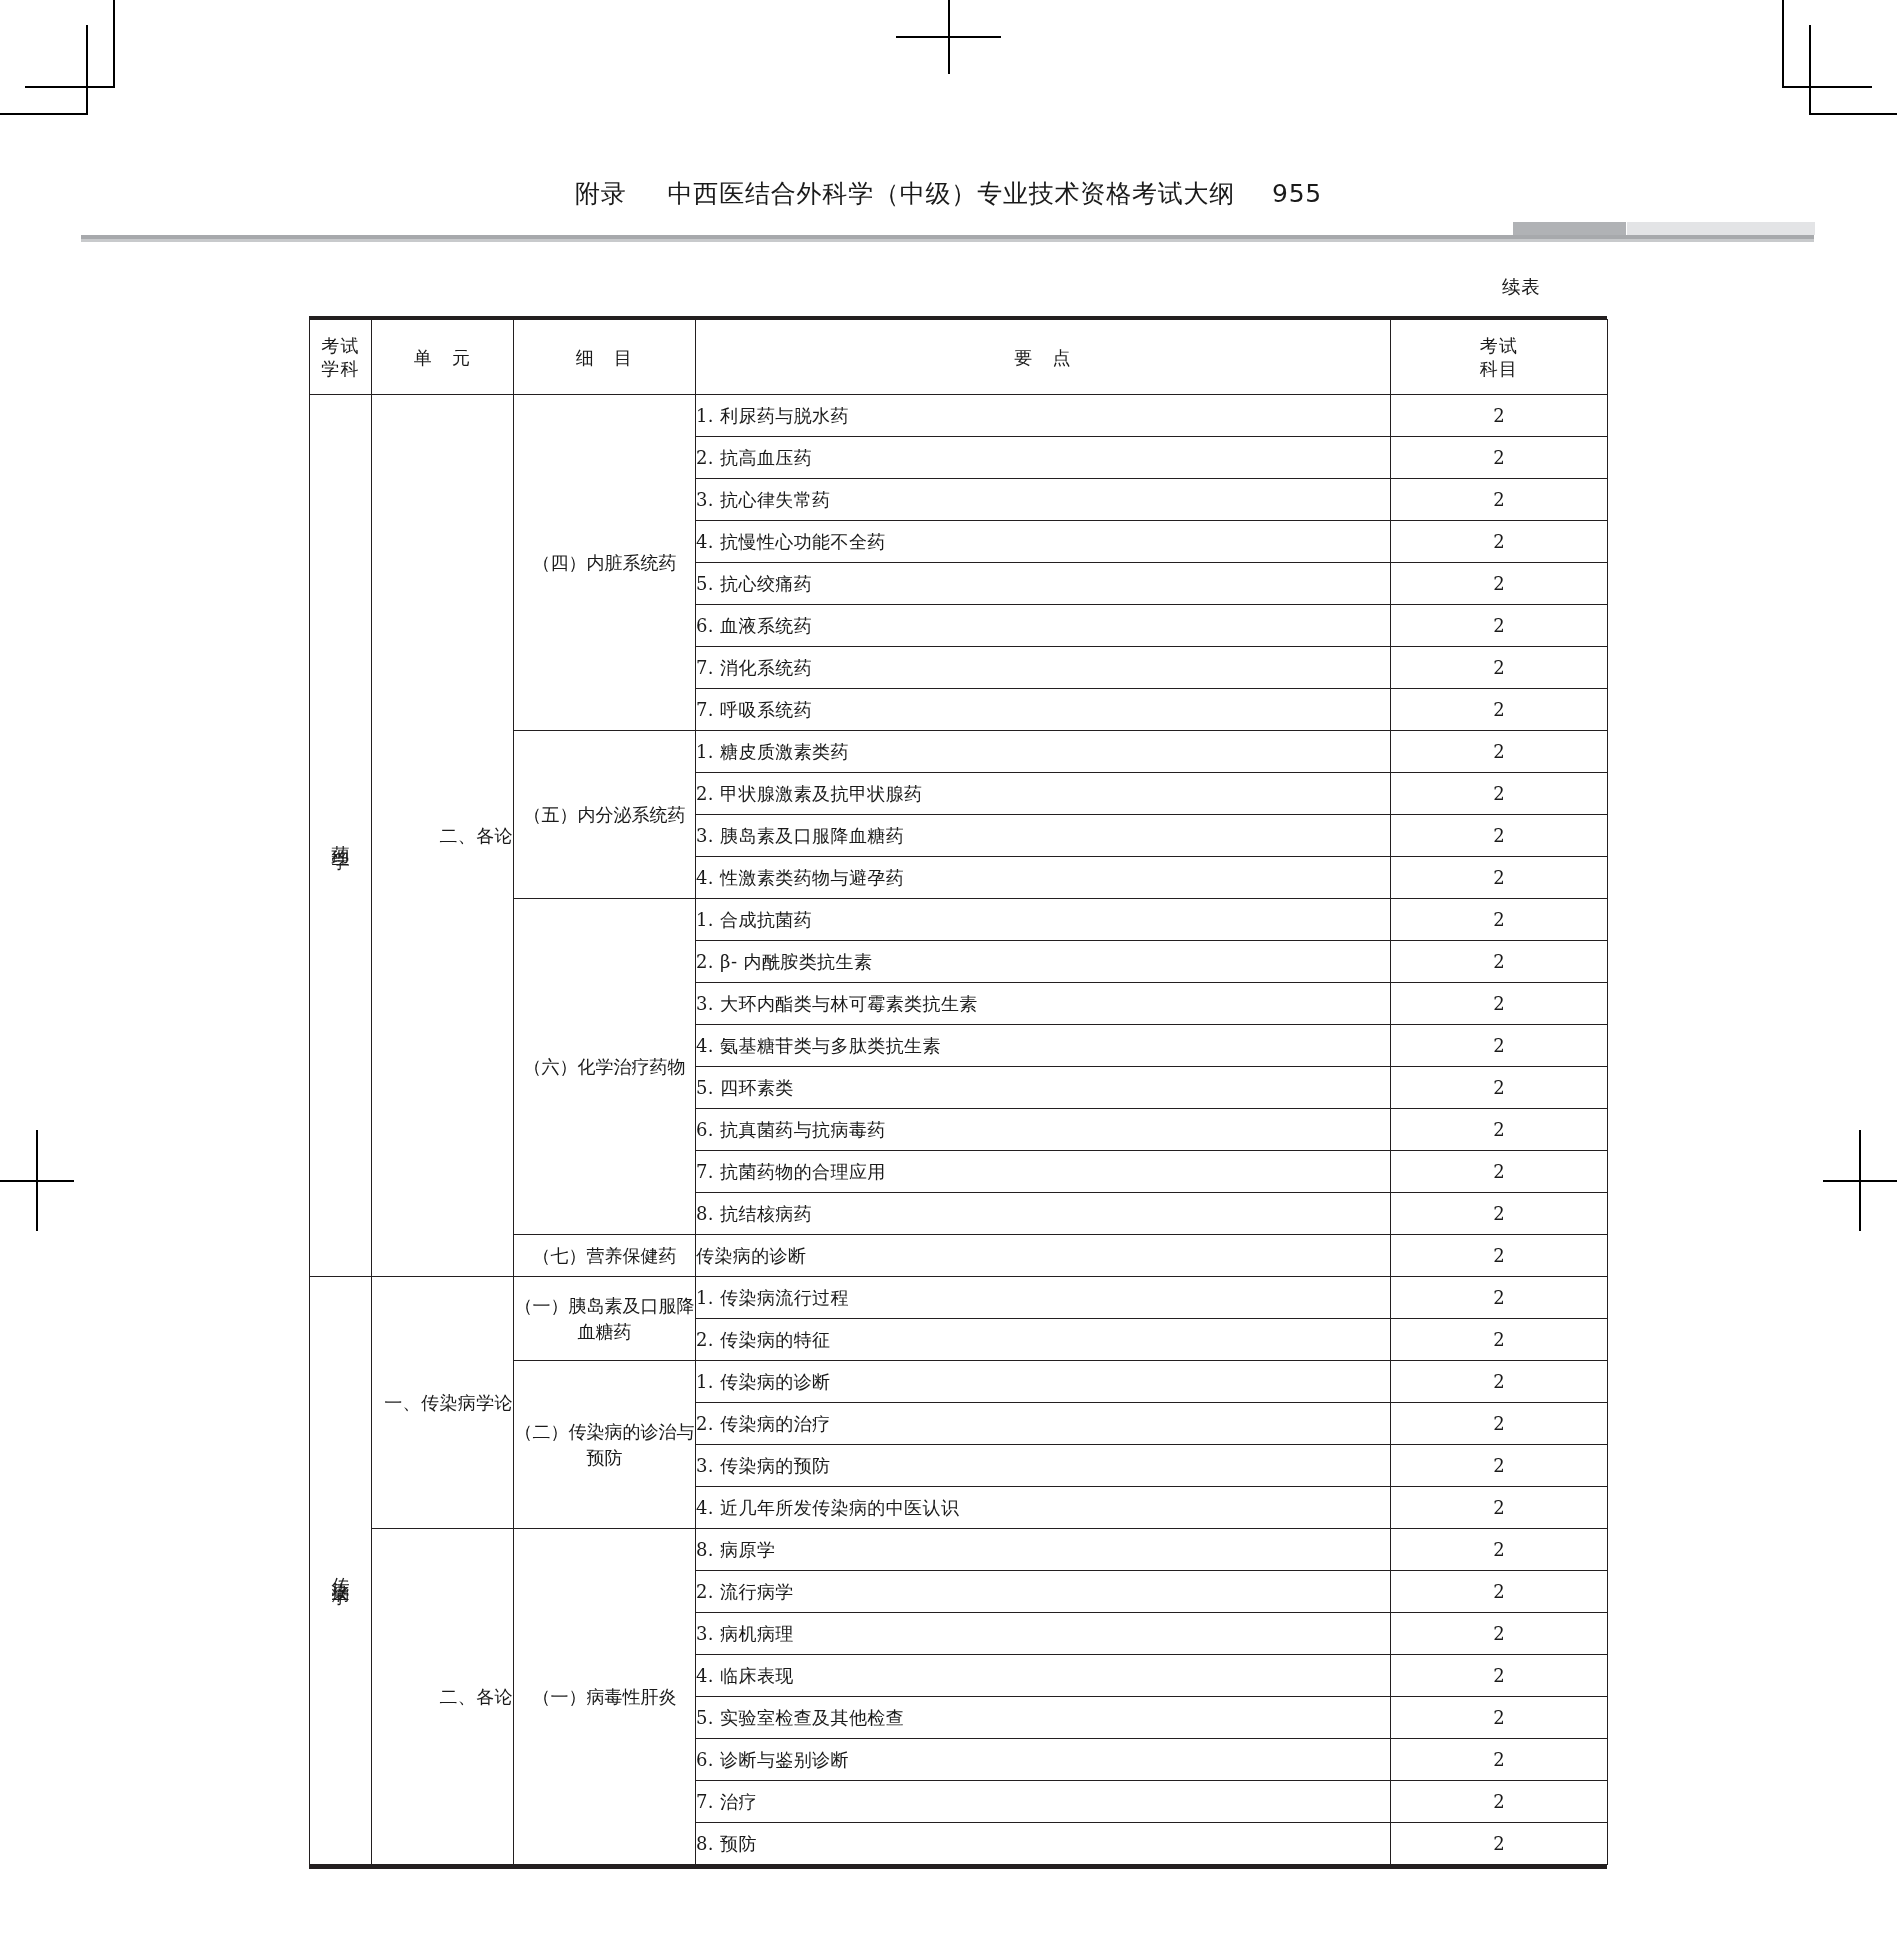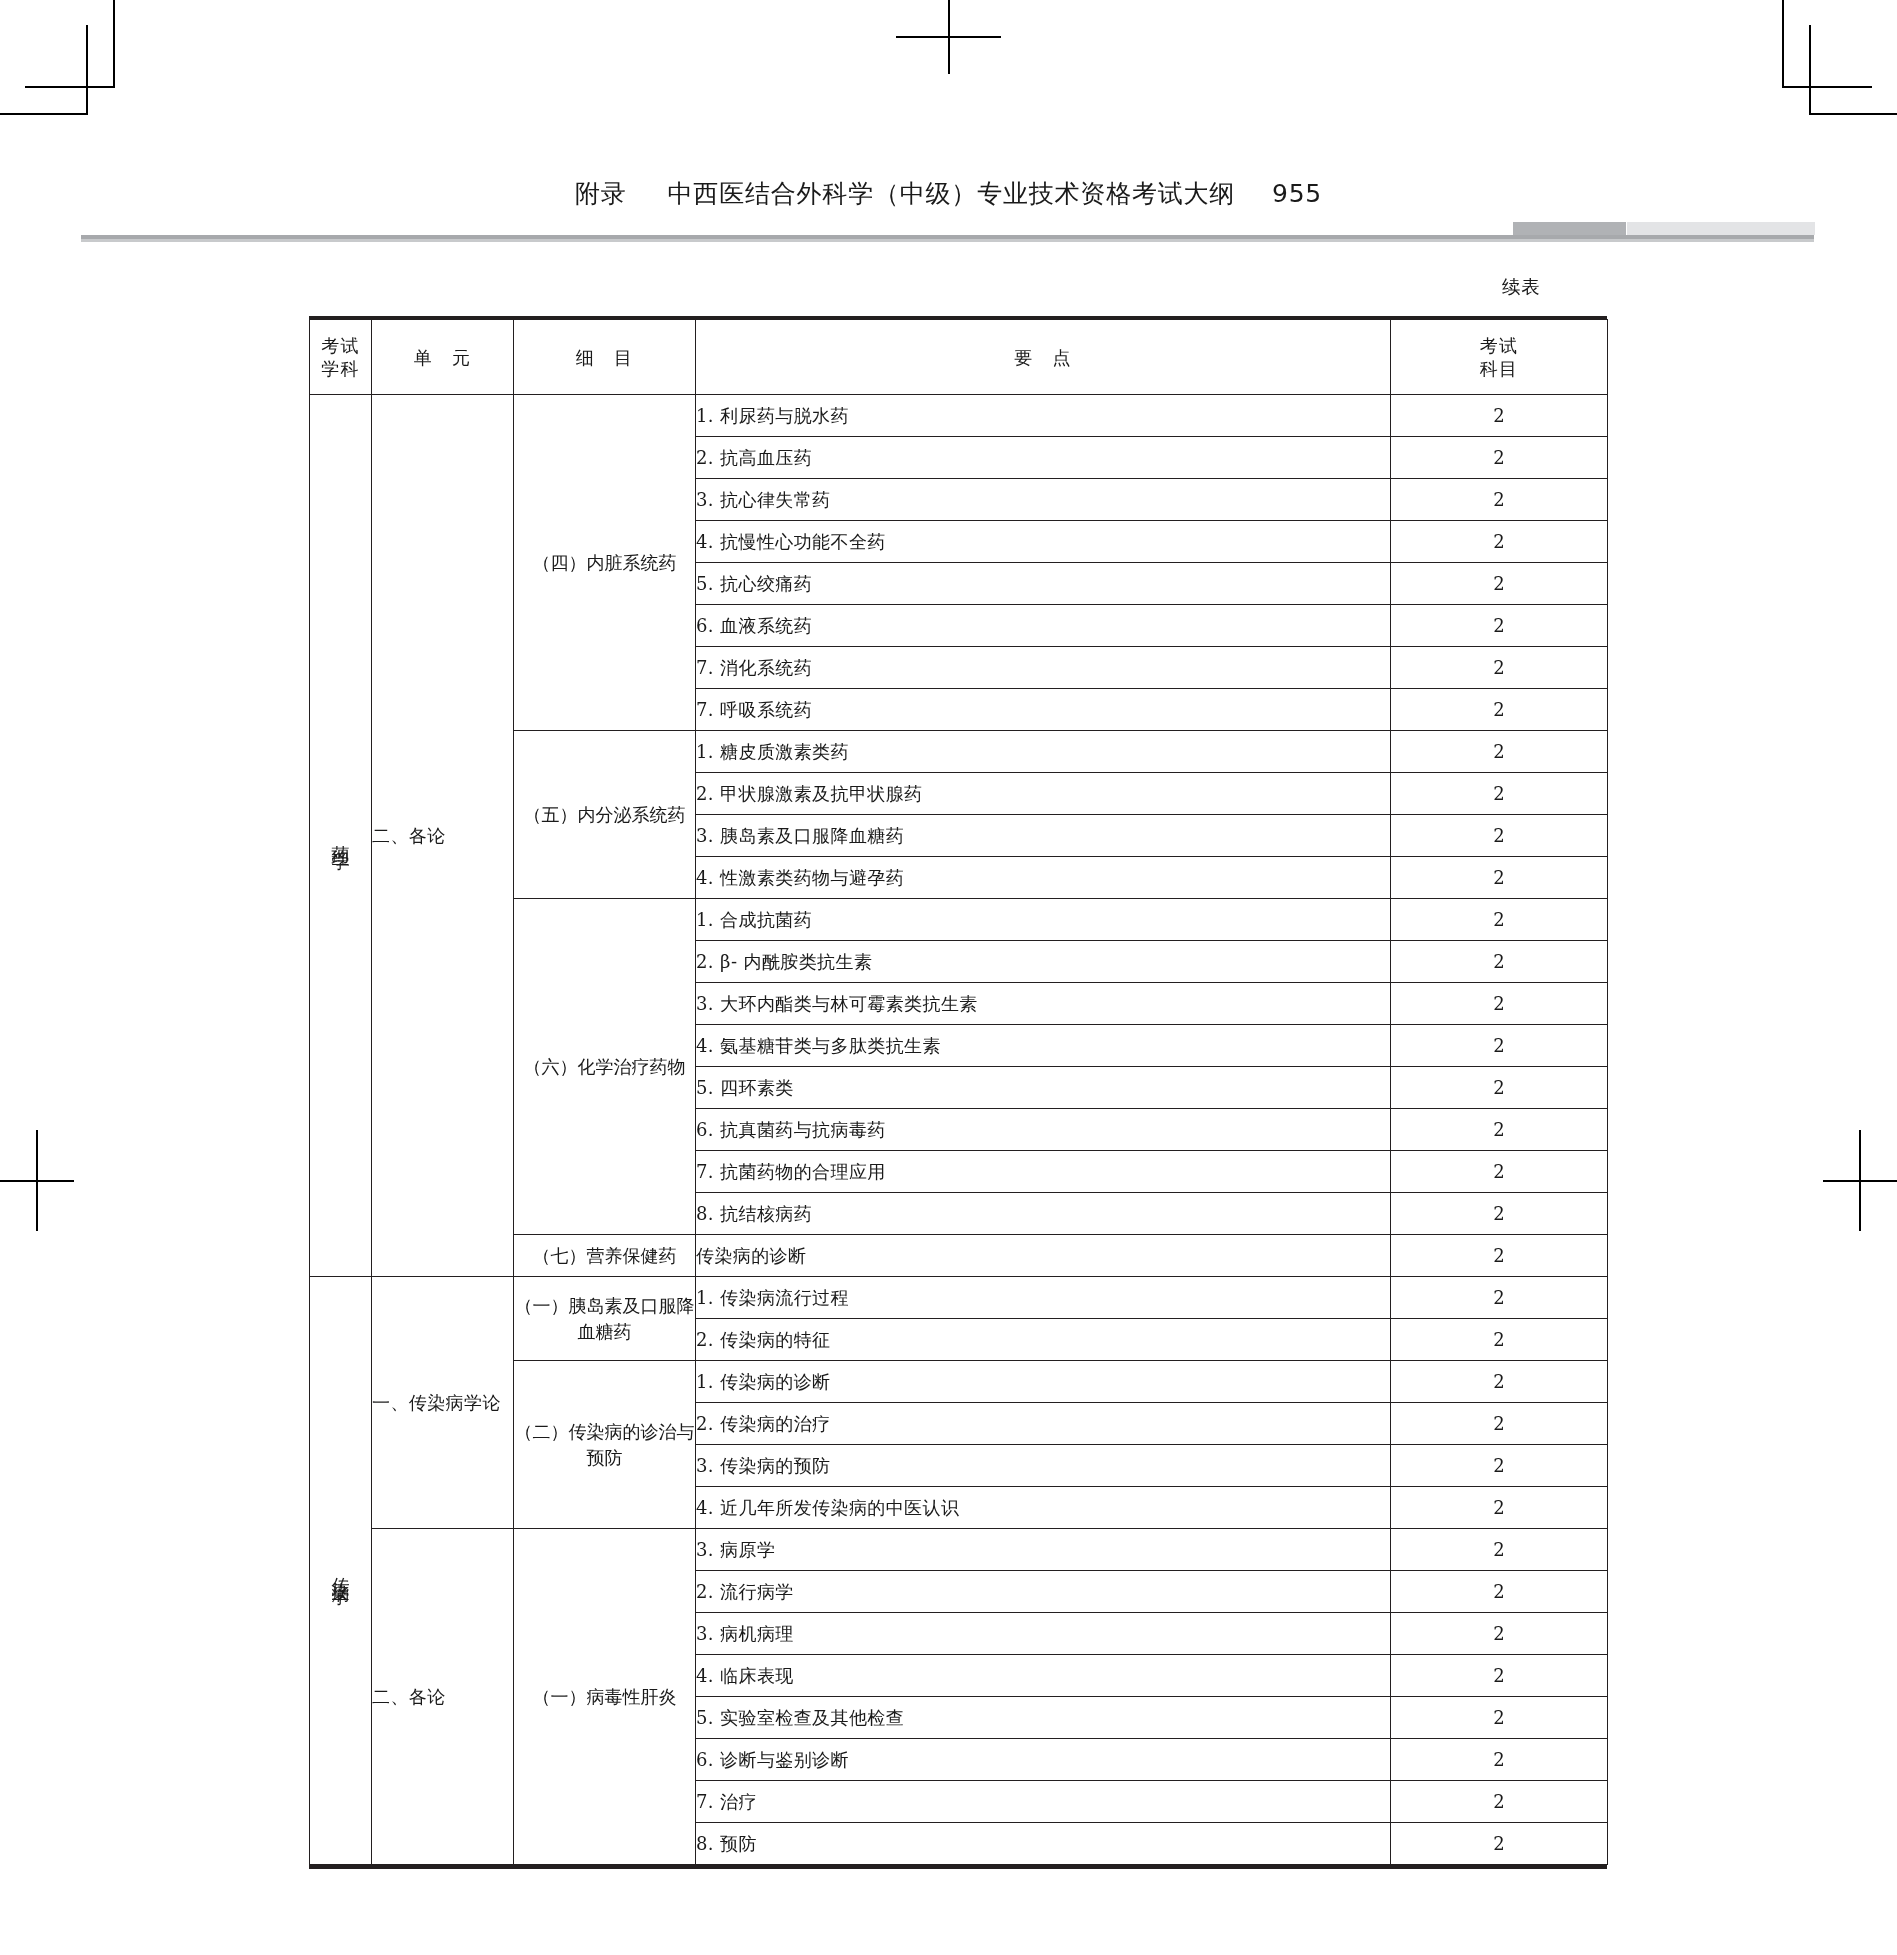--- a/index.html
+++ b/index.html
@@ -158,21 +158,21 @@
   }
   td.detail {
     text-align: center;
     padding-left: 9.4px;
     padding-right: 4.7px;
     font-size: 18px;
     line-height: 1.45;
     letter-spacing: 0px;
   }
   td.unit {
-    text-align: left;
+    text-align: right;
     font-size: 18px;
     line-height: 1.45;
     letter-spacing: 0.4px;
     padding: 0 6.3px;
   }
   td.subject {
     text-align: center;
     vertical-align: middle;
     padding: 0;
   }
@@ -366,21 +366,21 @@
           <td class="point">3. 传染病的预防</td>
           <td class="exam">2</td>
         </tr>
         <tr>
           <td class="point">4. 近几年所发传染病的中医认识</td>
           <td class="exam">2</td>
         </tr>
         <tr>
           <td class="unit" rowspan="8"><span>二、各论</span></td>
           <td class="detail" rowspan="8"><span>（一）病毒性肝炎</span></td>
-          <td class="point">3. 病原学</td>
+          <td class="point">8. 病原学</td>
           <td class="exam">2</td>
         </tr>
         <tr>
           <td class="point">2. 流行病学</td>
           <td class="exam">2</td>
         </tr>
         <tr>
           <td class="point">3. 病机病理</td>
           <td class="exam">2</td>
         </tr>

